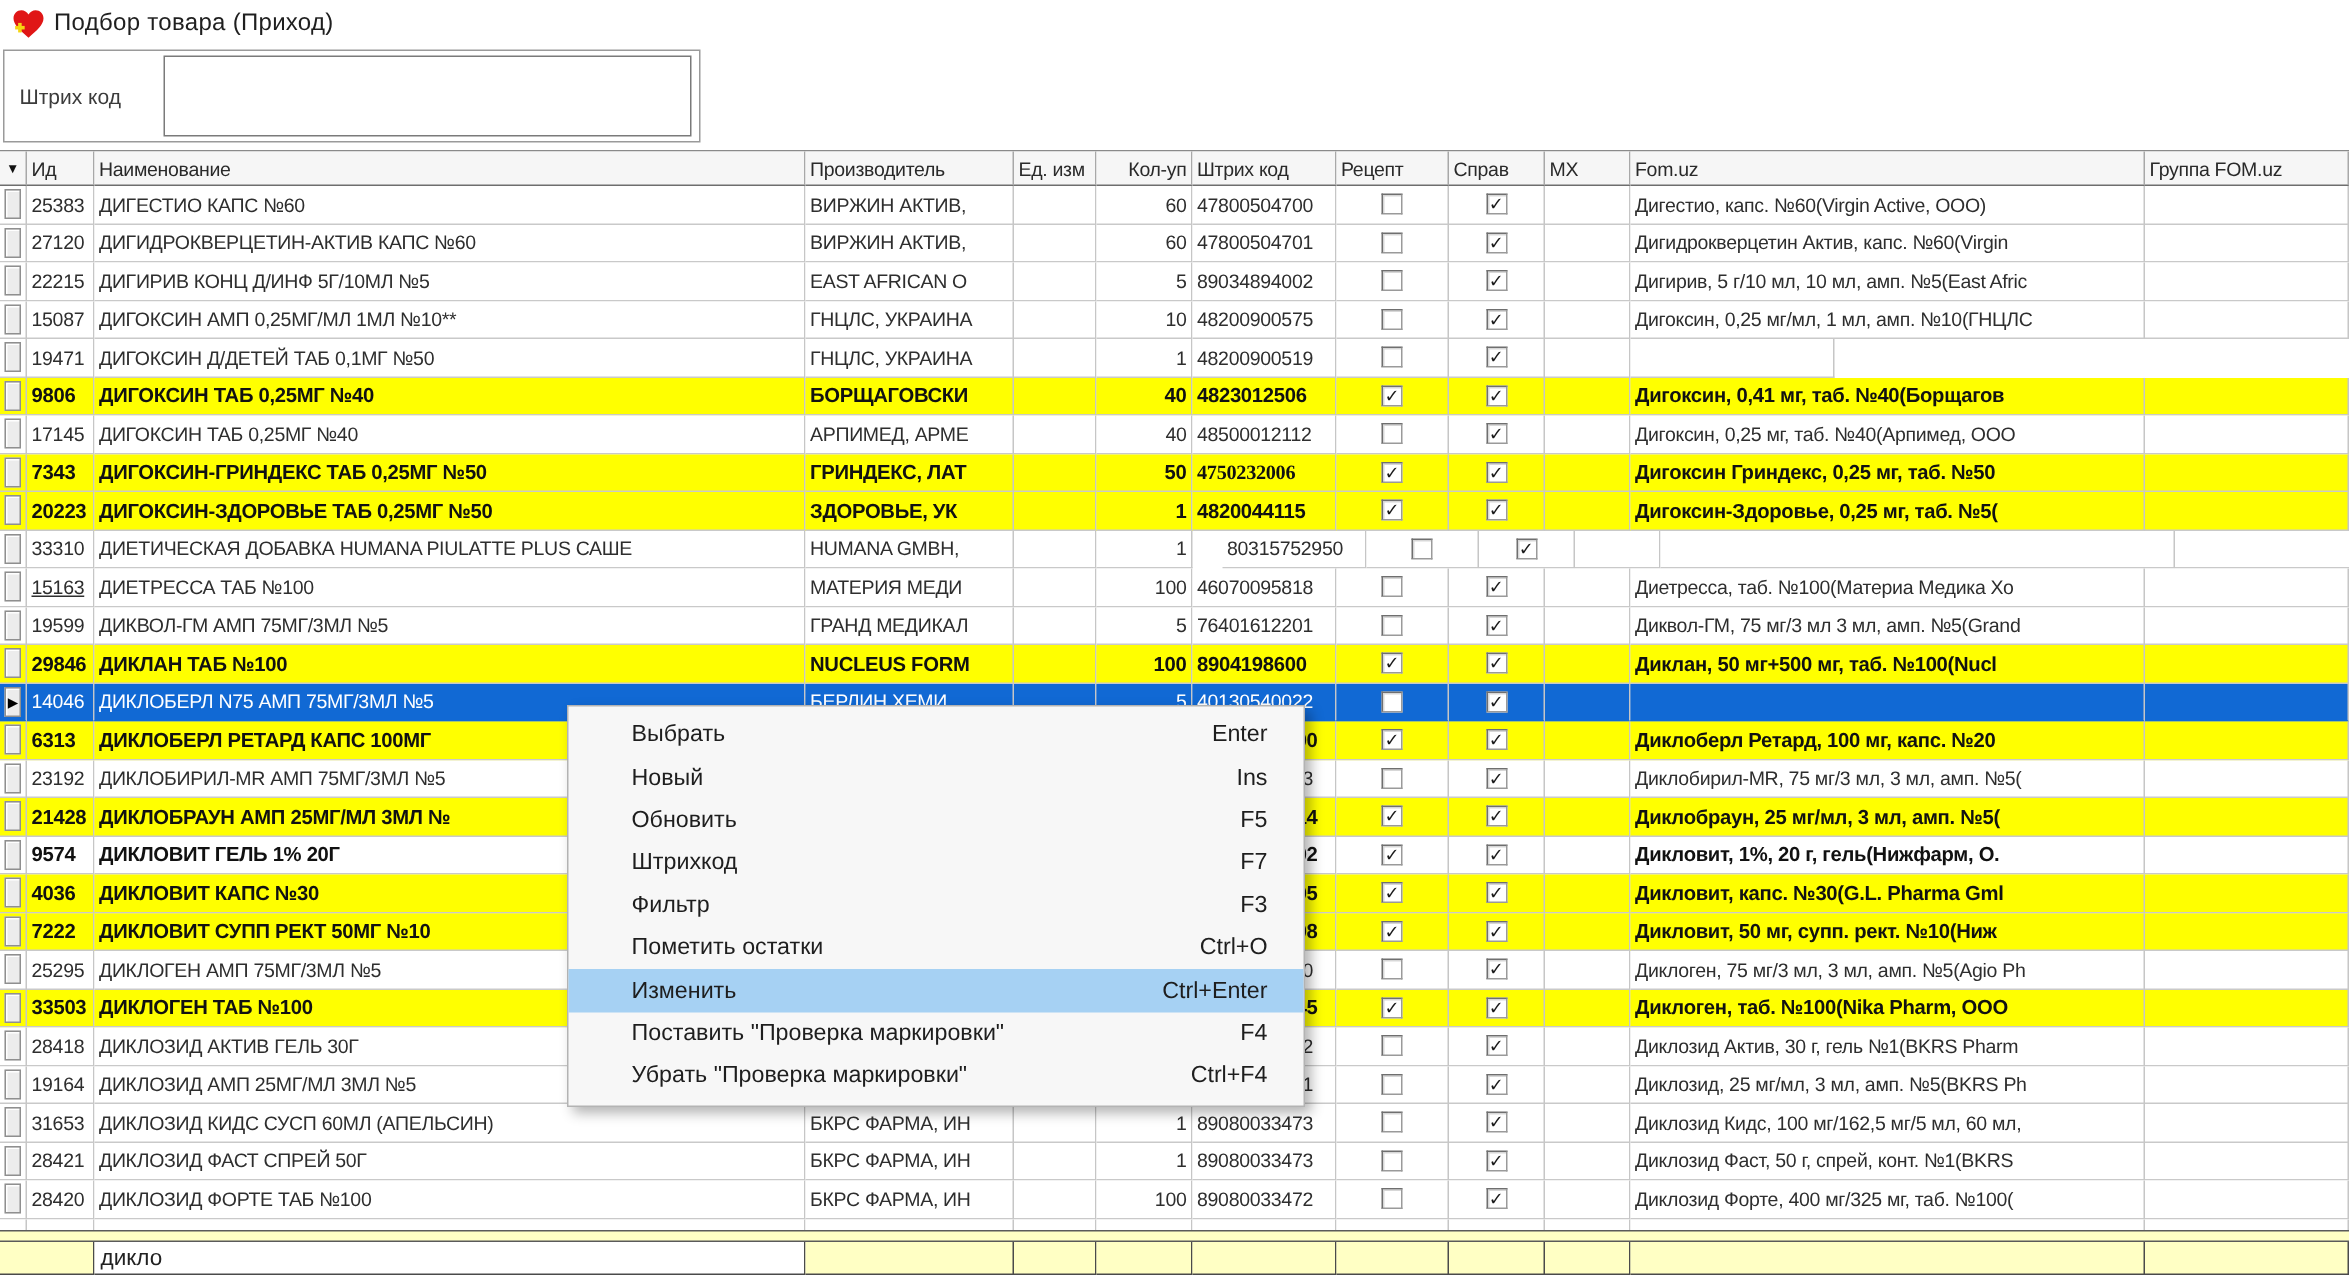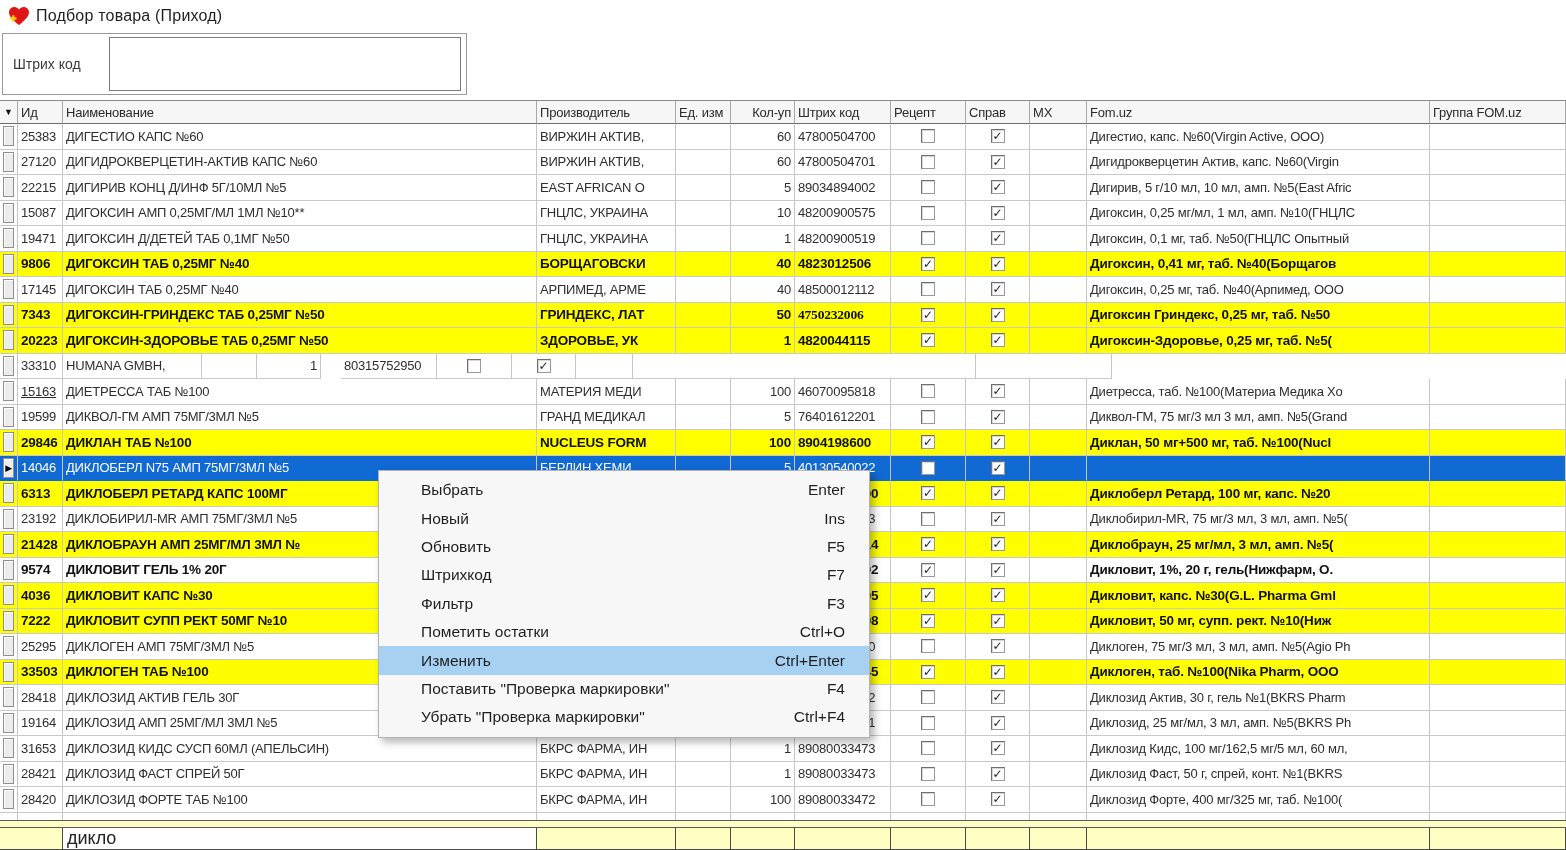--- a/index.html
+++ b/index.html
@@ -50,21 +50,21 @@
         border-top-color:#6f6f6f; border-left-color:#6f6f6f;
         box-shadow:inset 1px 1px 0 #d7d7d7; display:flex; align-items:center;
         justify-content:center; font-size:12px; line-height:12px; color:#1a1a1a;
         font-weight:bold; font-family:"DejaVu Sans", sans-serif; }
 
   
   .filter-strip { position:absolute; left:0; top:820px; width:1566px; height:8px;
                   background:#ffffc4; border-top:1px solid #5a5a5a; border-bottom:1px solid #5a5a5a; }
   .filter-row { position:absolute; left:0; top:828px; width:1566px; height:22px; display:flex; }
   .fcell { flex:none; height:22px; background:#ffffc4; border-right:1px solid #4a4a4a;
-           border-bottom:1px solid #4a4a4a; font-size:18px; color:#222;
+           border-bottom:1px solid #4a4a4a; font-size:15px; color:#222;
            display:flex; align-items:center; padding:0 4px; }
   .fcell.white { background:#fff; }
 
   
   .menu { position:absolute; left:378px; top:470px; width:492px; background:#f7f7f7;
           border:1px solid #b3b3b3; box-shadow:4px 4px 8px rgba(0,0,0,0.30);
           padding:5px 0; z-index:50; }
   .menu-item { height:28.4px; display:flex; align-items:center; justify-content:space-between;
                padding:0 24px 0 42px; font-size:15.5px; color:#1e1e1e; cursor:default; }
   .menu-item.hl { background:#a6d1f3; }
@@ -197,21 +197,20 @@
           <div class="gcell" style="width: 55px;"></div>
           <div class="gcell al-r" style="width: 64px;">1</div>
           <div class="gcell" style="width: 96px;">48200900519</div>
           <div class="gcell al-c" style="width: 75px;">
             <span class="cb"></span>
           </div>
           <div class="gcell al-c" style="width: 64px;">
             <span class="cb">✓</span>
           </div>
           <div class="gcell" style="width: 57px;"></div>
-          <div class="gcell" style="width: 343px;">Дигоксин, 0,1 мг, таб. №50(ГНЦЛС Опытный</div>
           <div class="gcell" style="width: 136px;"></div>
         </div>
         <div class="grow row-yellow">
           <div class="gcell al-c" style="width: 18px;">
             <span class="ind-box"></span>
           </div>
           <div class="gcell id-cell al-r" style="width: 45px;">9806</div>
           <div class="gcell" style="width: 474px;">ДИГОКСИН ТАБ 0,25МГ №40</div>
           <div class="gcell" style="width: 139px;">БОРЩАГОВСКИ</div>
           <div class="gcell" style="width: 55px;"></div>
@@ -285,20 +284,21 @@
           </div>
           <div class="gcell" style="width: 57px;"></div>
           <div class="gcell" style="width: 343px;">Дигоксин-Здоровье, 0,25 мг, таб. №5(</div>
           <div class="gcell" style="width: 136px;"></div>
         </div>
         <div class="grow row-normal">
           <div class="gcell al-c" style="width: 18px;">
             <span class="ind-box"></span>
           </div>
           <div class="gcell id-cell al-r" style="width: 45px;">33310</div>
+          <div class="gcell" style="width: 474px;">ДИЕТИЧЕСКАЯ ДОБАВКА HUMANA PIULATTE PLUS САШЕ</div>
           <div class="gcell" style="width: 139px;">HUMANA GMBH,</div>
           <div class="gcell" style="width: 55px;"></div>
           <div class="gcell al-r" style="width: 64px;">1</div>
           <div class="gcell" style="width: 96px; margin-left: 20px;">80315752950</div>
           <div class="gcell al-c" style="width: 75px;">
             <span class="cb"></span>
           </div>
           <div class="gcell al-c" style="width: 64px;">
             <span class="cb">✓</span>
           </div>

